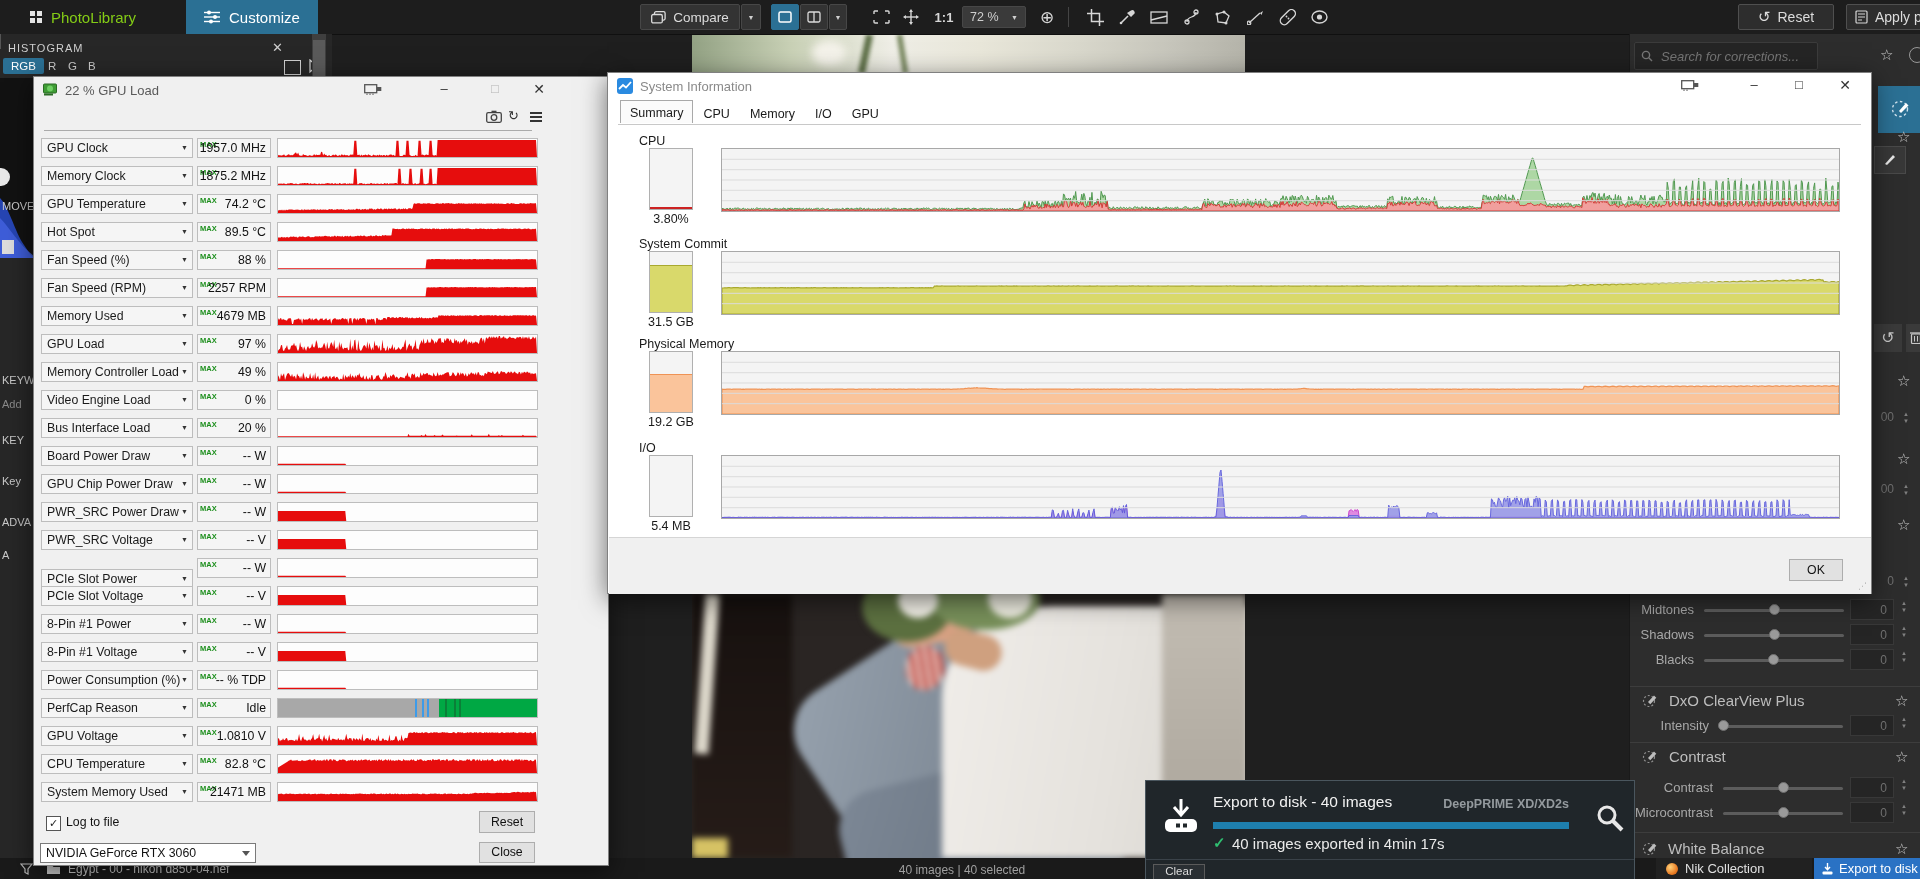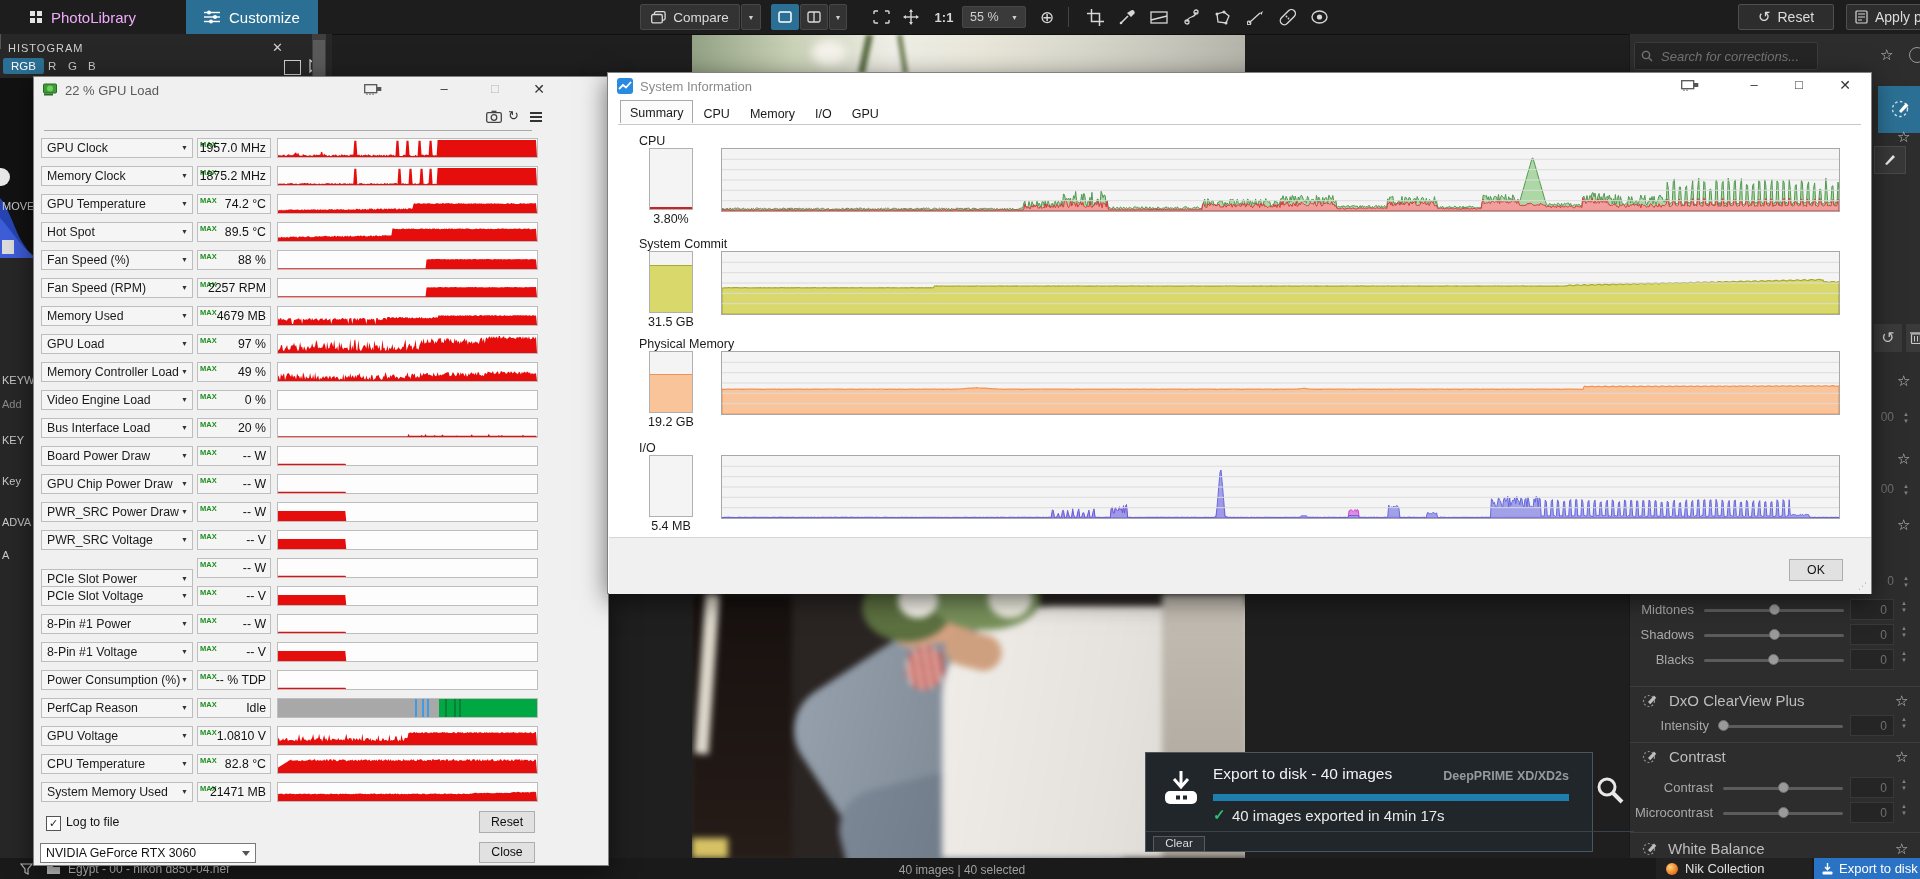--- a/index.html
+++ b/index.html
@@ -1,20 +1,20 @@
 <!DOCTYPE html>
 <html><head>
 <meta charset="utf-8">
 <style>
   html,body{margin:0;padding:0;background:#0d0d0d;font-family:"Liberation Sans",sans-serif;}
   #screen{position:relative;width:1920px;height:879px;overflow:hidden;background:#1f1f1f;}
   .abs{position:absolute;}
   
   #topbar{position:absolute;left:0;top:0;width:1920px;height:34px;background:#1d1d1d;border-bottom:1px solid #101010;}
-  .tb-tab{position:absolute;top:0;height:34px;display:flex;align-items:center;gap:9px;color:#f0abfc;font-size:15px;padding:0 18px;}
+  .tb-tab{position:absolute;top:0;height:34px;display:flex;align-items:center;gap:9px;color:#84cc16;font-size:15px;padding:0 18px;}
   .tb-tab.active{background:#2b7094;color:#fff;}
   .grid4{display:grid;grid-template-columns:5px 5px;grid-gap:2px;}
   .grid4 i{width:5px;height:5px;background:#e4e4e4;display:block;}
   .tb-btn{position:absolute;top:4px;height:26px;background:#333;border:1px solid #474747;border-radius:2px;display:flex;align-items:center;justify-content:center;gap:7px;color:#dcdcdc;font-size:13.5px;box-sizing:border-box;}
   .tb-ic{position:absolute;top:4px;height:26px;display:flex;align-items:center;justify-content:center;color:#d6d6d6;}
   .caret{font-size:7px;color:#cfcfcf;}
   .vsep{position:absolute;top:7px;width:1px;height:20px;background:#454545;}
   
   #leftpanel{position:absolute;left:0;top:34px;width:332px;height:824px;background:#272727;}
   .lp-title{position:absolute;left:8px;top:8px;color:#cfcfcf;font-size:11px;letter-spacing:1px;}
@@ -46,21 +46,21 @@
   .gz-cell{position:absolute;background:#f5f5f5;border:1px solid #bdbdbd;box-sizing:border-box;}
   .gz-lab{font-size:12.3px;color:#1a1a1a;line-height:18px;padding-left:5px;}
   .gz-max{position:absolute;left:2px;top:1px;color:#1d8f1d;font-size:7.5px;font-weight:bold;}
   .gz-val{position:absolute;right:4px;top:0;bottom:0;display:flex;align-items:center;font-size:12.3px;color:#111;}
   .si-label{position:absolute;font-size:12.5px;color:#1a1a1a;}
   .si-gauge{position:absolute;width:44px;height:62px;background:#f4f4f4;border:1px solid #b0b0b0;box-sizing:border-box;}
   .si-gval{position:absolute;font-size:12.5px;color:#1a1a1a;text-align:center;width:70px;}
   .si-graph{position:absolute;background:#f4f4f4;border:1px solid #a8a8a8;box-sizing:border-box;}
   .btn-gray{background:#e1e1e1;border:1px solid #adadad;font-size:12.3px;color:#111;text-align:center;box-sizing:border-box;}
   
-  #toast{position:absolute;left:1145px;top:752px;width:448px;height:100px;background:#20262a;border:1px solid #4a565e;box-sizing:border-box;}
+  #toast{position:absolute;left:1145px;top:780px;width:490px;height:100px;background:#20262a;border:1px solid #4a565e;box-sizing:border-box;}
   
   .ph{position:absolute;overflow:hidden;}
 </style>
 </head>
 <body>
 
 <div id="screen">
 
   <div class="ph" style="left:692px;top:34px;width:553px;height:40px;background:linear-gradient(90deg,#93a284,#c9d1b6 18%,#efeee6 36%,#e9e7da 52%,#d9d8cc 70%,#c7c6bc 86%,#b5b4aa);">
     <div class="abs" style="left:170px;top:0;width:7px;height:40px;background:#5c6e45;transform:rotate(12deg);filter:blur(2px);"></div>
@@ -155,21 +155,21 @@
             <path d="M8,16 L6,13 H10 Z"></path>
             <path d="M0,8 L3,6 V10 Z"></path>
             <path d="M16,8 L13,10 V6 Z"></path>
           </g>
         </svg>
     </div>
     <div class="tb-ic" style="left:930px;width:28px;font-size:13px;font-weight:bold;">
       <span>1:1</span>
     </div>
     <div class="tb-btn" style="left:962px;width:64px;top:6px;height:22px;background:#3a3a3a;justify-content:space-between;padding:0 7px;font-size:12.5px;color:#cfcfcf;">
-      <span>55 %</span>
+      <span>72 %</span>
         <span class="caret">▼</span>
     </div>
     <div class="tb-ic" style="left:1034px;width:26px;font-size:17px;">⊕</div>
 
     <div class="vsep" style="left:1068px;"></div>
 
     <div class="tb-ic" style="left:1080px;width:30px;">
       <svg width="17" height="17" viewBox="0 0 17 17">
           <g stroke="#d6d6d6" stroke-width="1.5" fill="none">
             <path d="M4.5,0 V12.5 H17"></path>

